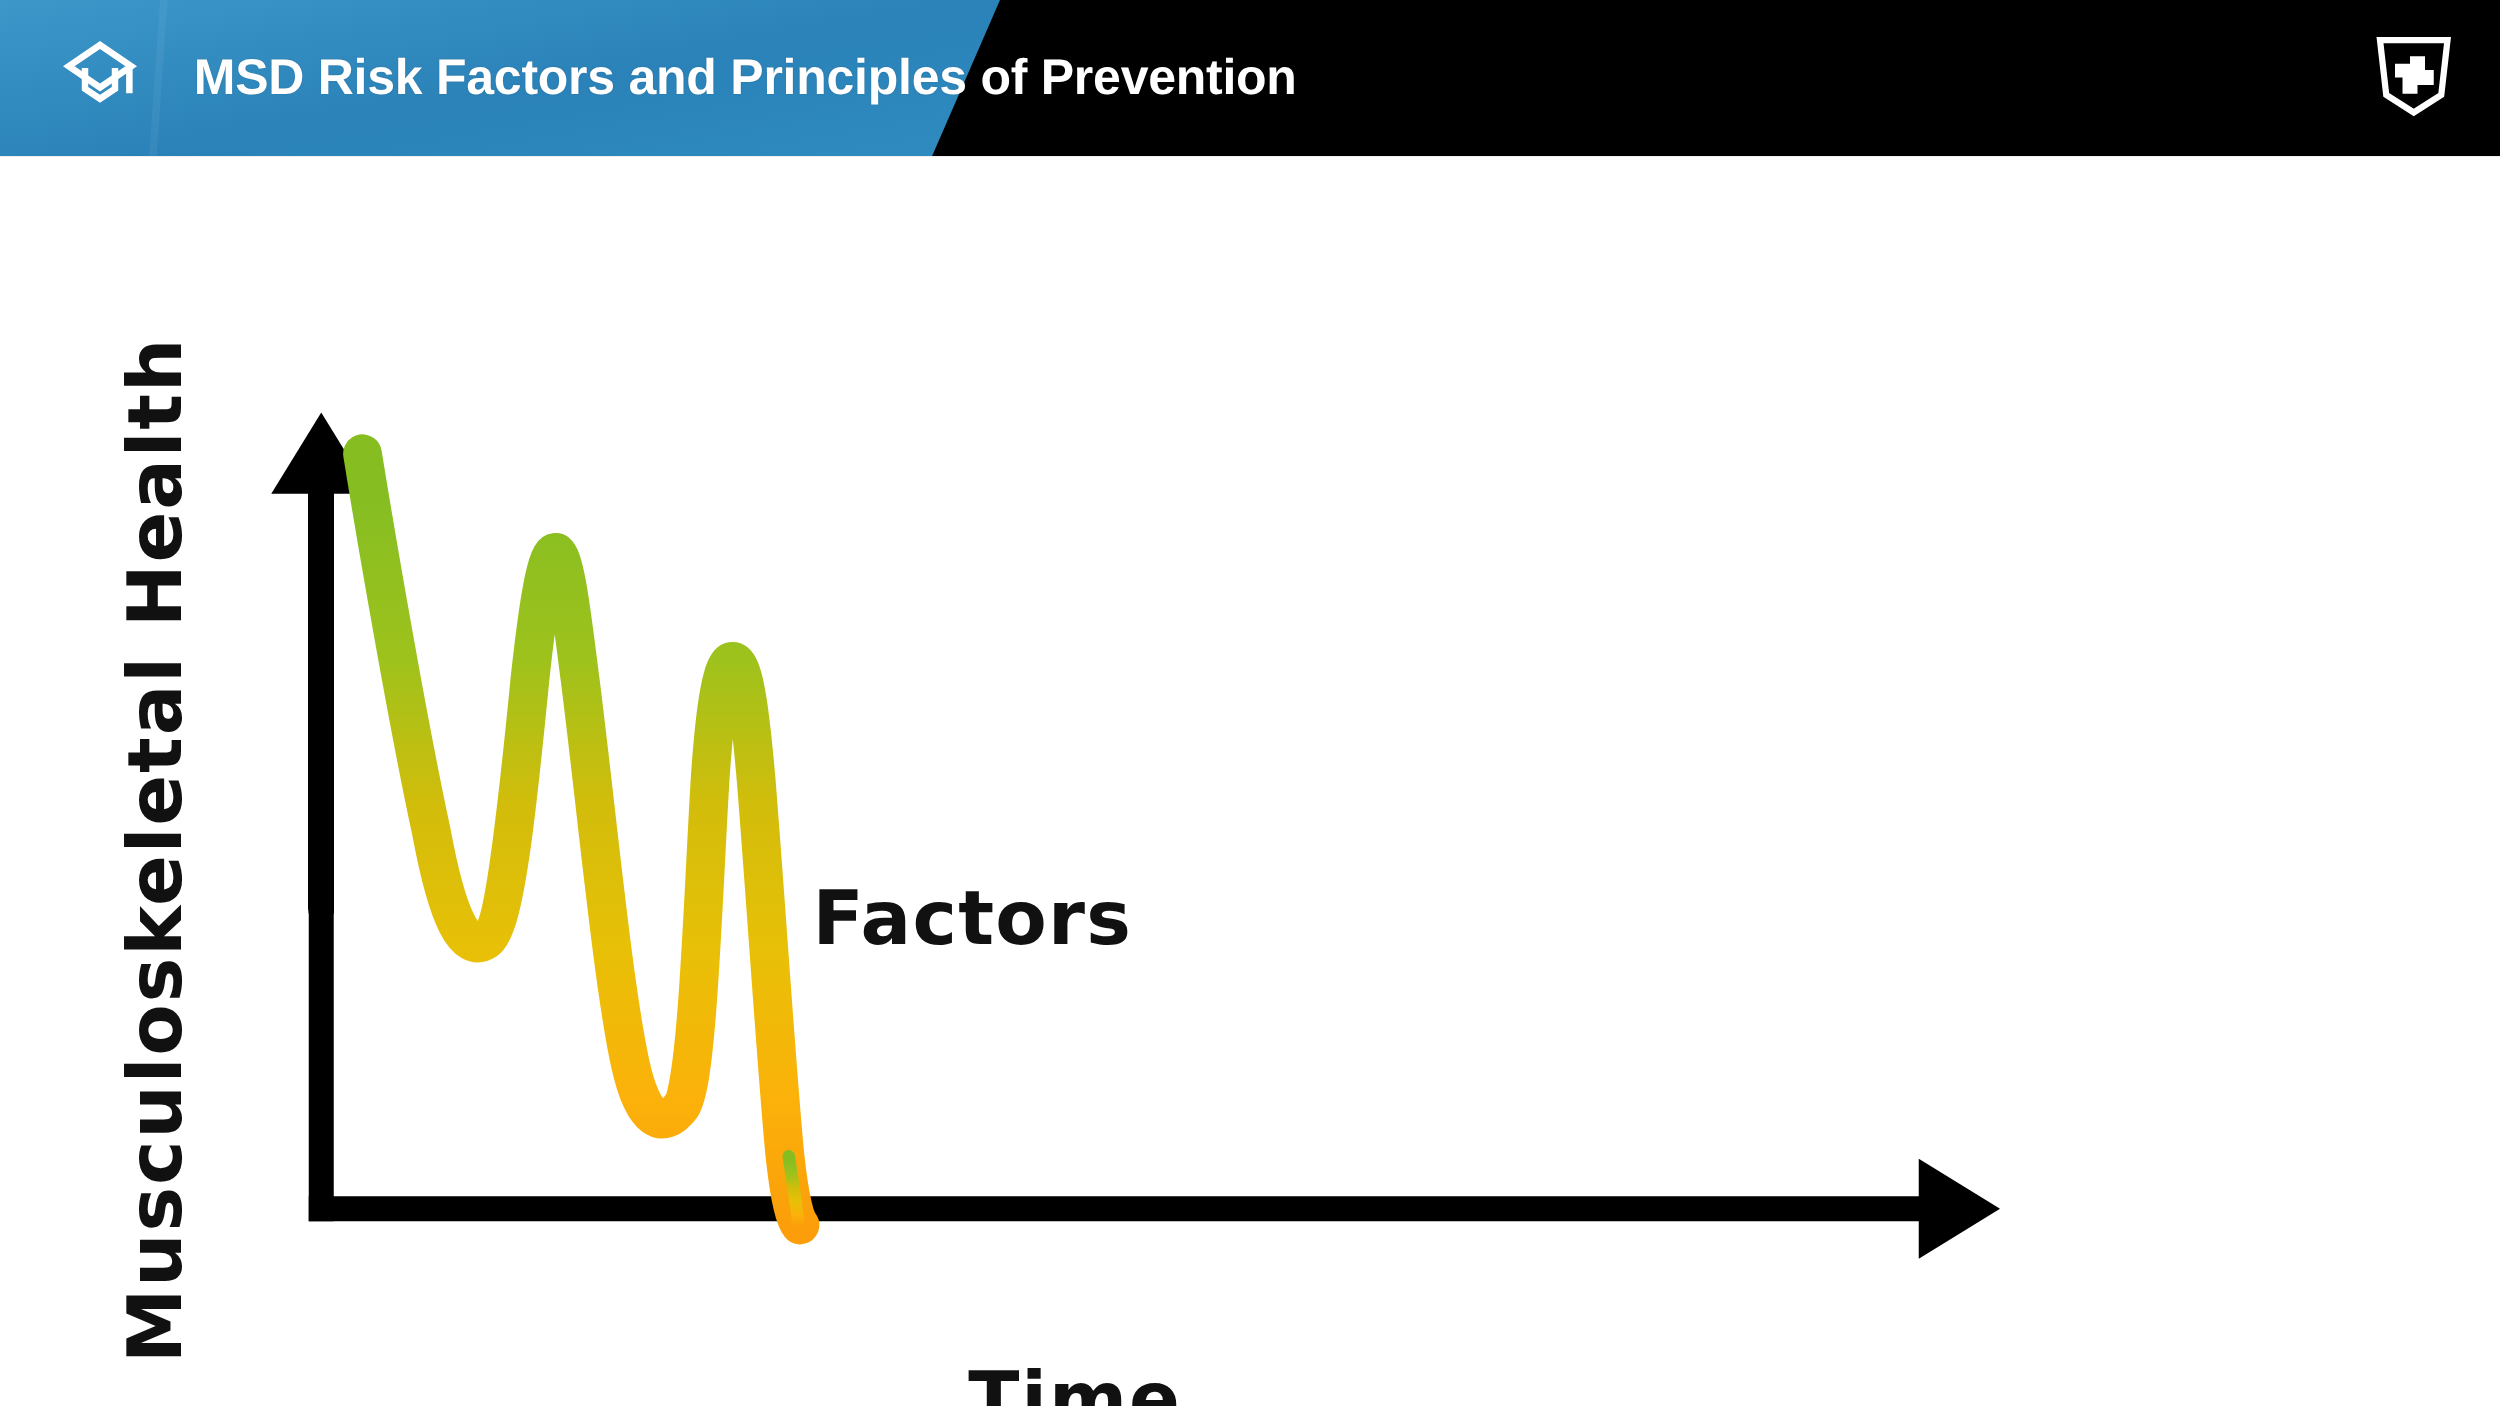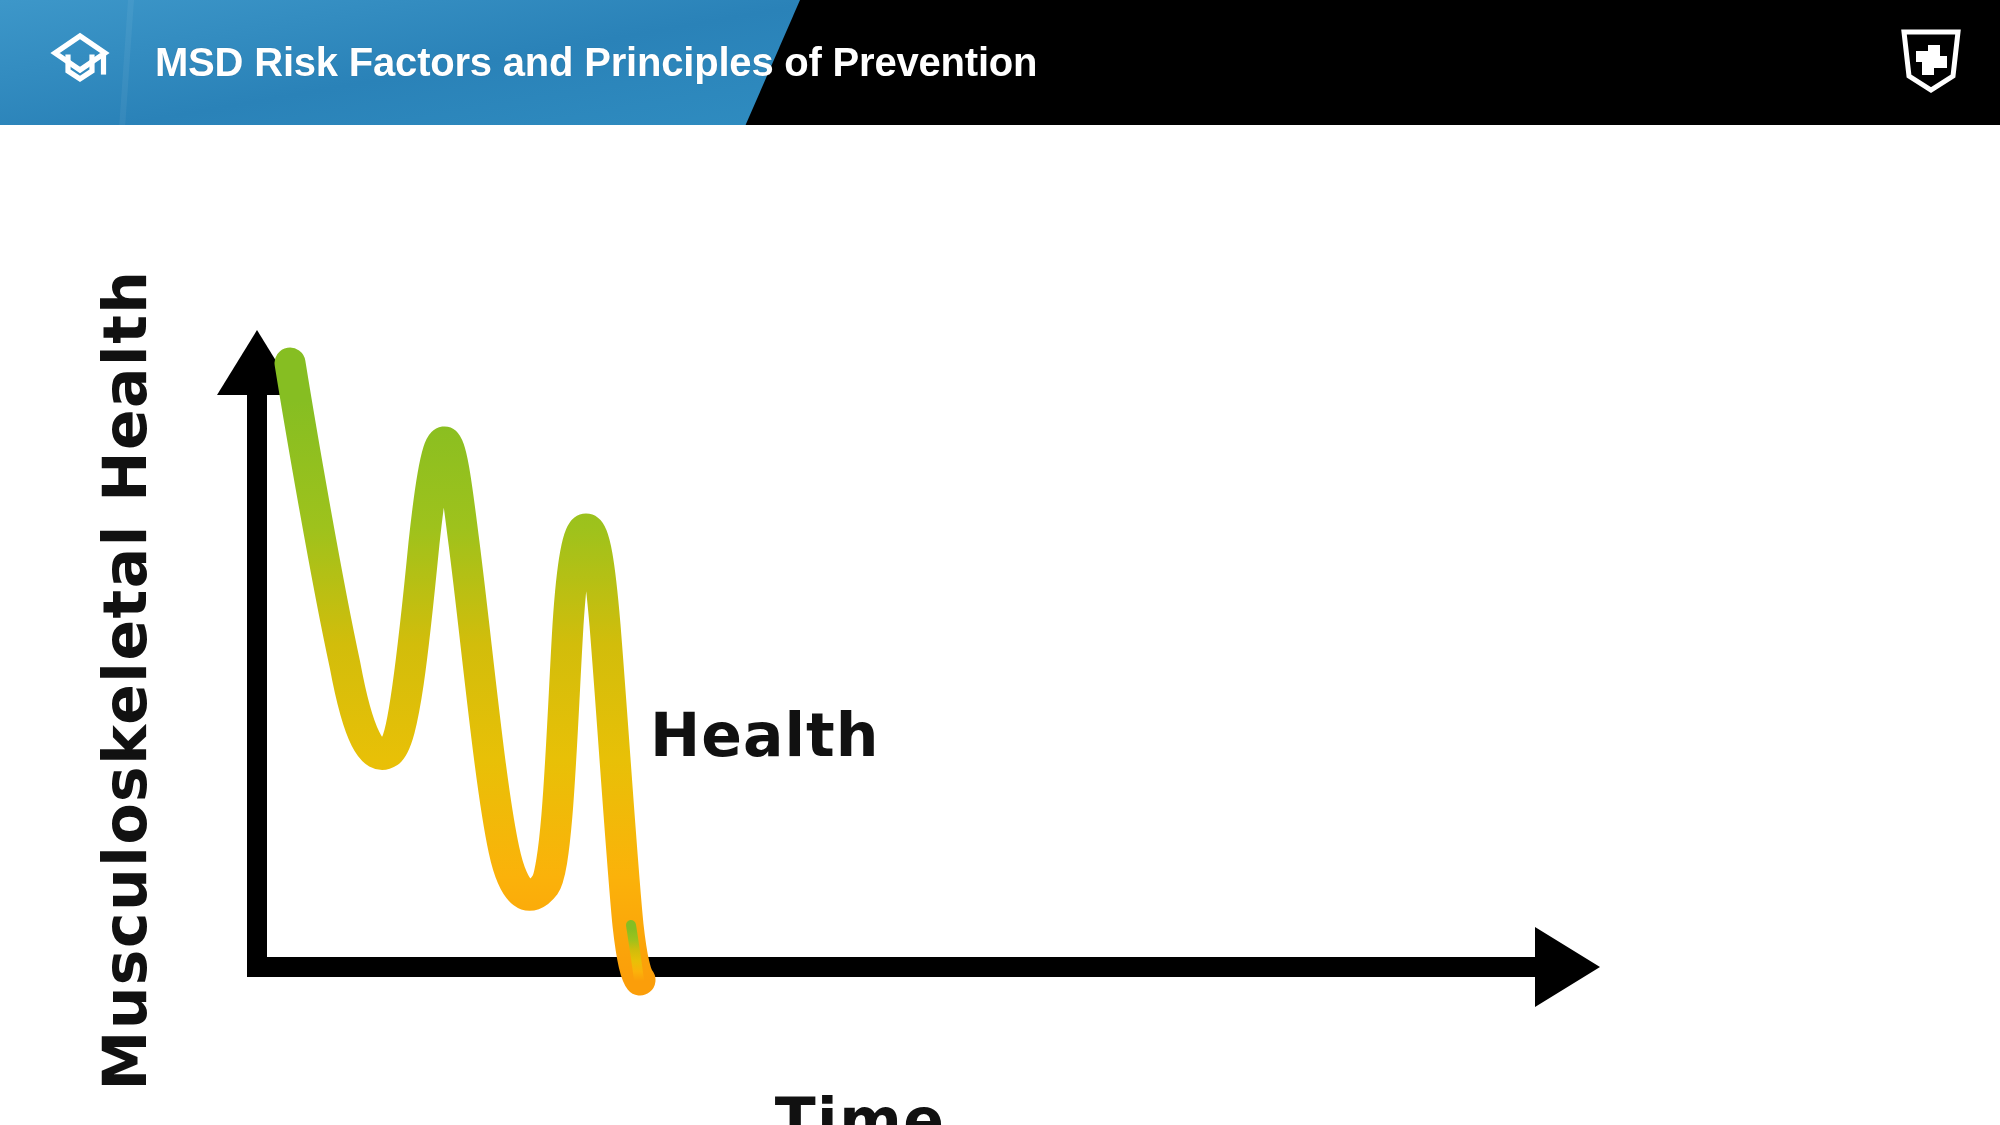--- a/index.html
+++ b/index.html
@@ -248,16 +248,16 @@
         <path d="M 631 800 C 635 826, 638 846, 639 856" fill="none" stroke="url(#healthGrad)" stroke-width="10" stroke-linecap="round"></path>
       </g>
     </svg>
 
     <div id="y-axis-label-wrap">
       <div id="y-axis-label-inner" class="hand-label">Musculoskeletal Health</div>
     </div>
 
     <div id="x-axis-label" class="hand-label">Time</div>
 
-    <div id="fatigue-label" class="hand-label">Health</div>
+    <div id="fatigue-label" class="hand-label">Factors</div>
 
   </div>
 </div>
 
 </body></html>

